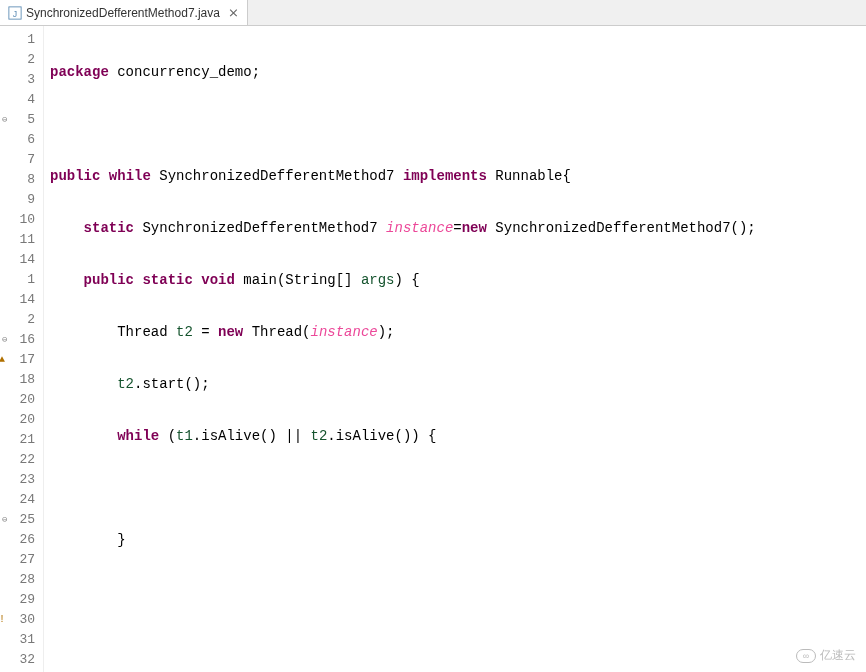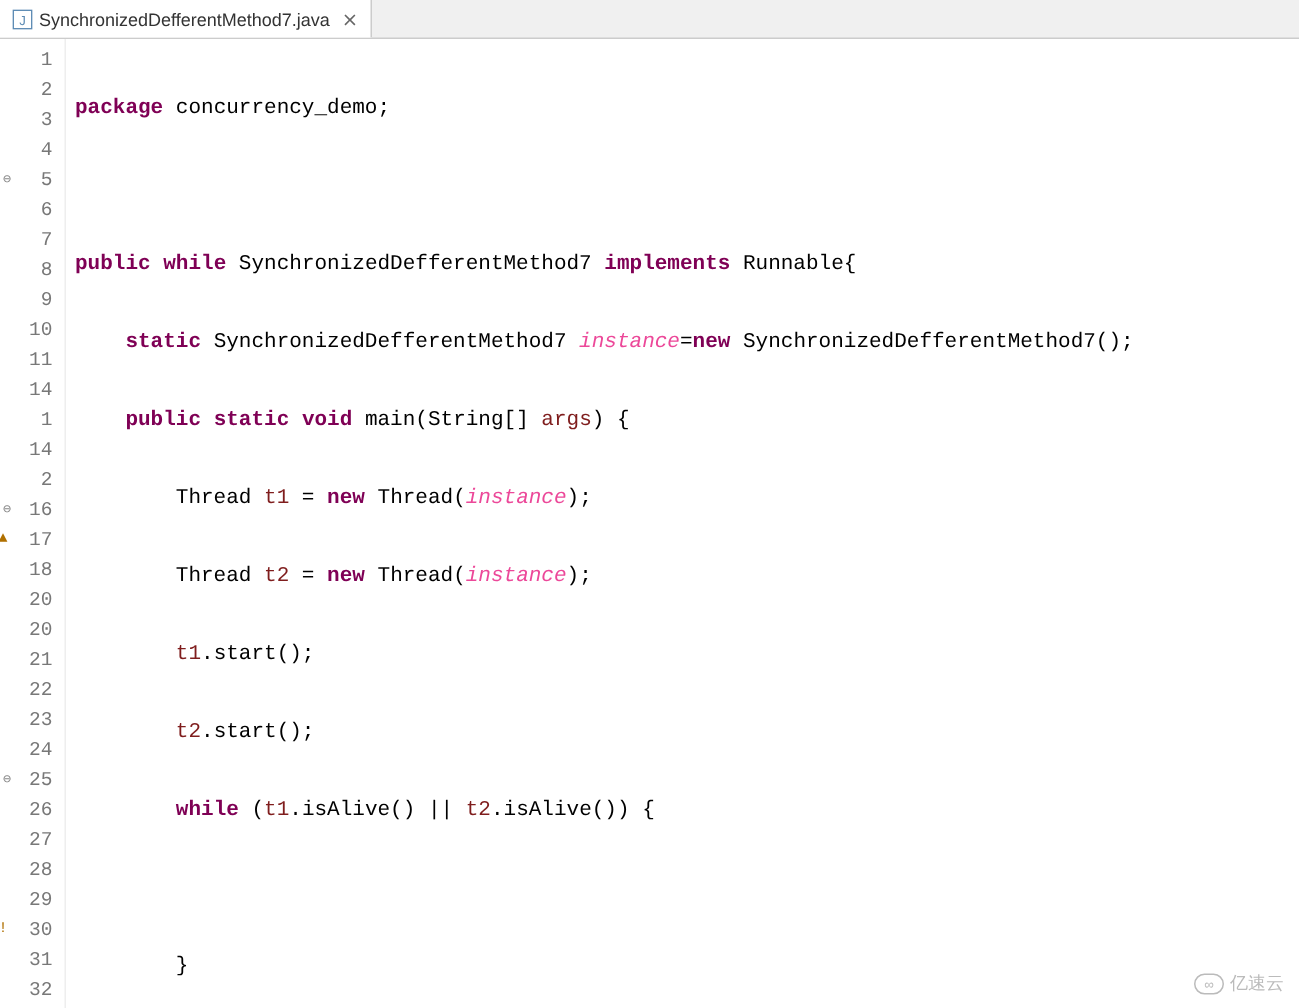--- a/index.html
+++ b/index.html
@@ -79,21 +79,21 @@
     padding-left: 6px;
     white-space: pre;
     overflow: hidden;
   }
   .code-line {
     height: 20px;
     line-height: 20px;
   }
   .kw { color: #7f0055; font-weight: bold; }
   .fld { color: #ec4899; font-style: italic; }
-  .param { color: #7f1d1d; }
+  .param { color: #14532d; }
   .watermark {
     position: absolute;
     right: 10px;
     bottom: 8px;
     font-family: sans-serif;
     font-size: 12px;
     color: #bbb;
     display:flex;
     align-items:center;
     gap:4px;
@@ -153,23 +153,21 @@
       <div class="gutter-line">30<span class="warn-marker">!</span></div>
       <div class="gutter-line">31</div>
       <div class="gutter-line">32</div>
     </div>
   <div class="code">
     <div class="code-line"><span class="kw">package</span><span> concurrency_demo;</span></div>
     <div class="code-line"><span></span></div>
     <div class="code-line"><span class="kw">public</span><span> </span><span class="kw">while</span><span> SynchronizedDefferentMethod7 </span><span class="kw">implements</span><span> Runnable{</span></div>
     <div class="code-line"><span>    </span><span class="kw">static</span><span> SynchronizedDefferentMethod7 </span><span class="fld">instance</span><span>=</span><span class="kw">new</span><span> SynchronizedDefferentMethod7();</span></div>
     <div class="code-line"><span>    </span><span class="kw">public</span><span> </span><span class="kw">static</span><span> </span><span class="kw">void</span><span> main(String[] </span><span class="param">args</span><span>) {</span></div>
-    <div class="code-line"><span>        Thread </span><span class="param">t1</span><span> = </span><span class="kw">new</span><span> Thread(</span><span class="fld">instance</span><span>);</span></div>
     <div class="code-line"><span>        Thread </span><span class="param">t2</span><span> = </span><span class="kw">new</span><span> Thread(</span><span class="fld">instance</span><span>);</span></div>
-    <div class="code-line"><span>        </span><span class="param">t1</span><span>.start();</span></div>
     <div class="code-line"><span>        </span><span class="param">t2</span><span>.start();</span></div>
     <div class="code-line"><span>        </span><span class="kw">while</span><span> (</span><span class="param">t1</span><span>.isAlive() || </span><span class="param">t2</span><span>.isAlive()) {</span></div>
     <div class="code-line"><span></span></div>
     <div class="code-line"><span>        }</span></div>
     
     
     
     
     
     

